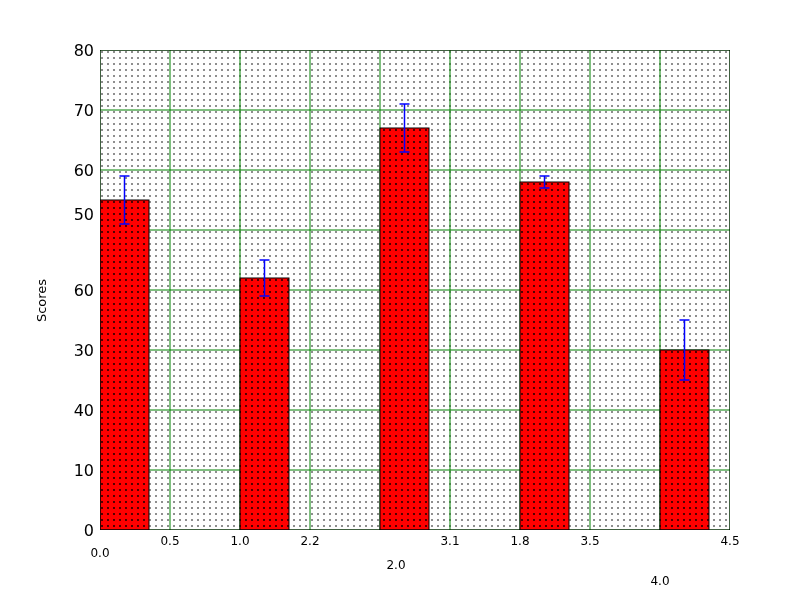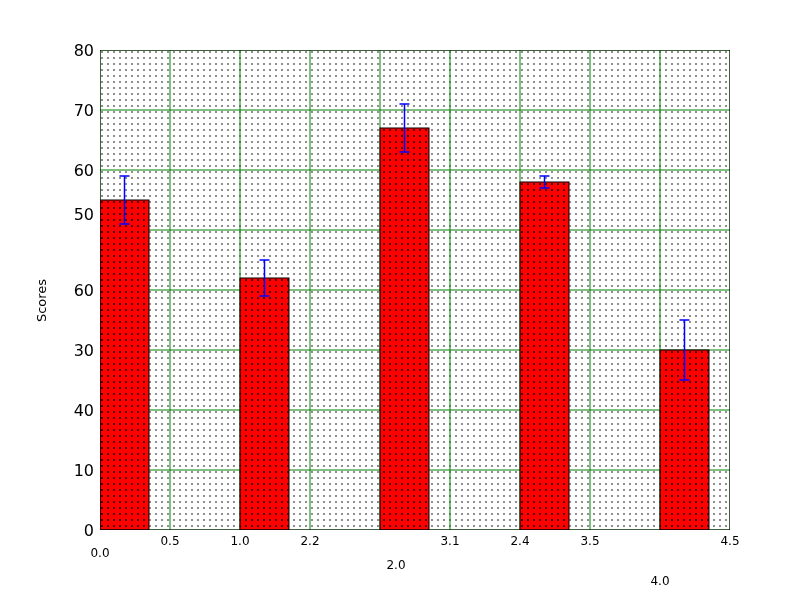--- a/index.html
+++ b/index.html
@@ -153,21 +153,21 @@
         <line x1="0" y1="120" x2="-5" y2="120" stroke="#000" stroke-width="1"></line>
         <line x1="0" y1="60" x2="-5" y2="60" stroke="#000" stroke-width="1"></line>
         <line x1="0" y1="0" x2="-5" y2="0" stroke="#000" stroke-width="1"></line>
       </svg>
   <div class="tick-label-x" style="left: 0px; margin-top: 12px;">0.0</div>
       <div class="tick-label-x" style="left: 70px;">0.5</div>
       <div class="tick-label-x" style="left: 140px;">1.0</div>
       <div class="tick-label-x" style="left: 210px;">2.2</div>
       <div class="tick-label-x" style="left: 296px; margin-top: 24px;">2.0</div>
       <div class="tick-label-x" style="left: 350px;">3.1</div>
-      <div class="tick-label-x" style="left: 420px;">2.4</div>
+      <div class="tick-label-x" style="left: 420px;">1.8</div>
       <div class="tick-label-x" style="left: 490px;">3.5</div>
       <div class="tick-label-x" style="left: 560px; margin-top: 40px;">4.0</div>
       <div class="tick-label-x" style="left: 630px;">4.5</div>
       <div class="tick-label-y" style="top: 480px;">0</div>
       <div class="tick-label-y" style="top: 420px;">10</div>
       <div class="tick-label-y" style="top: 360px;">40</div>
       <div class="tick-label-y" style="top: 300px;">30</div>
       <div class="tick-label-y" style="top: 240px;">60</div>
       <div class="tick-label-y" style="top: 164px;">50</div>
       <div class="tick-label-y" style="top: 120px;">60</div>

